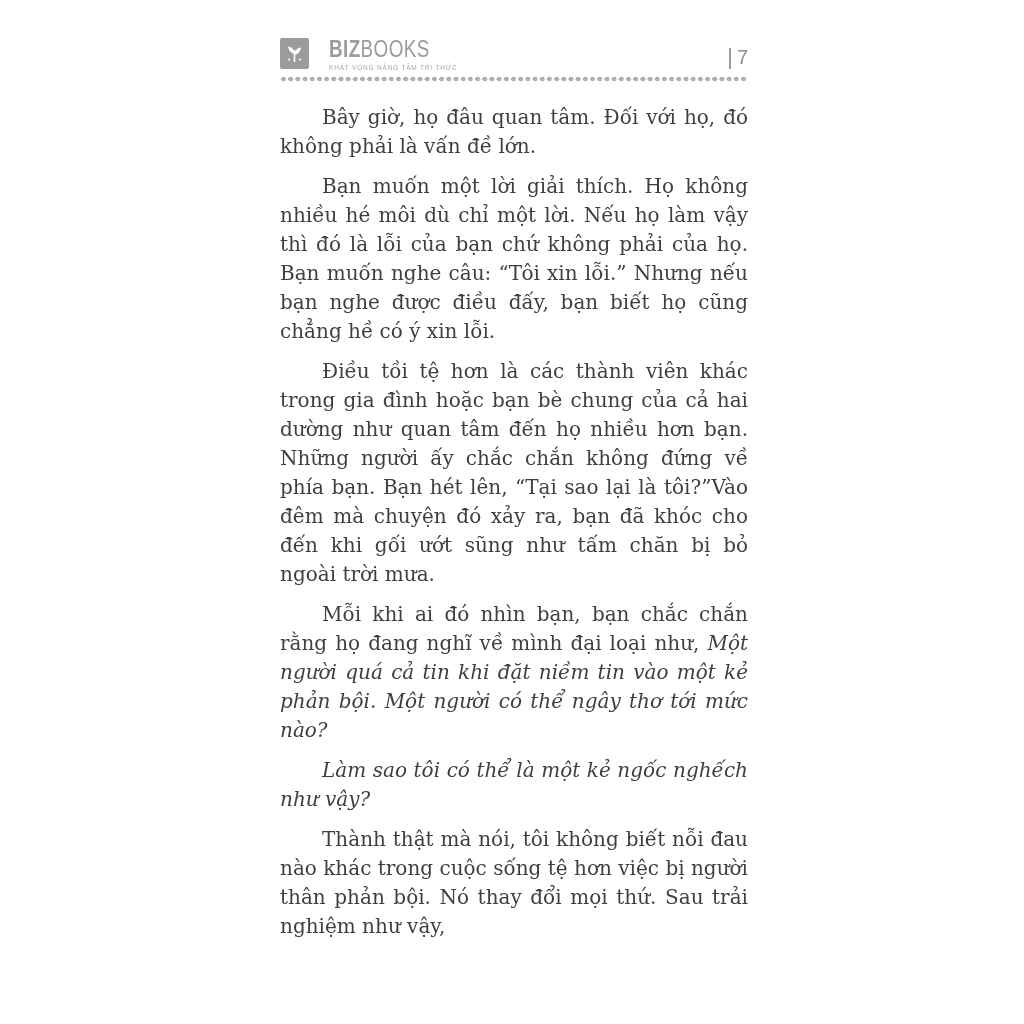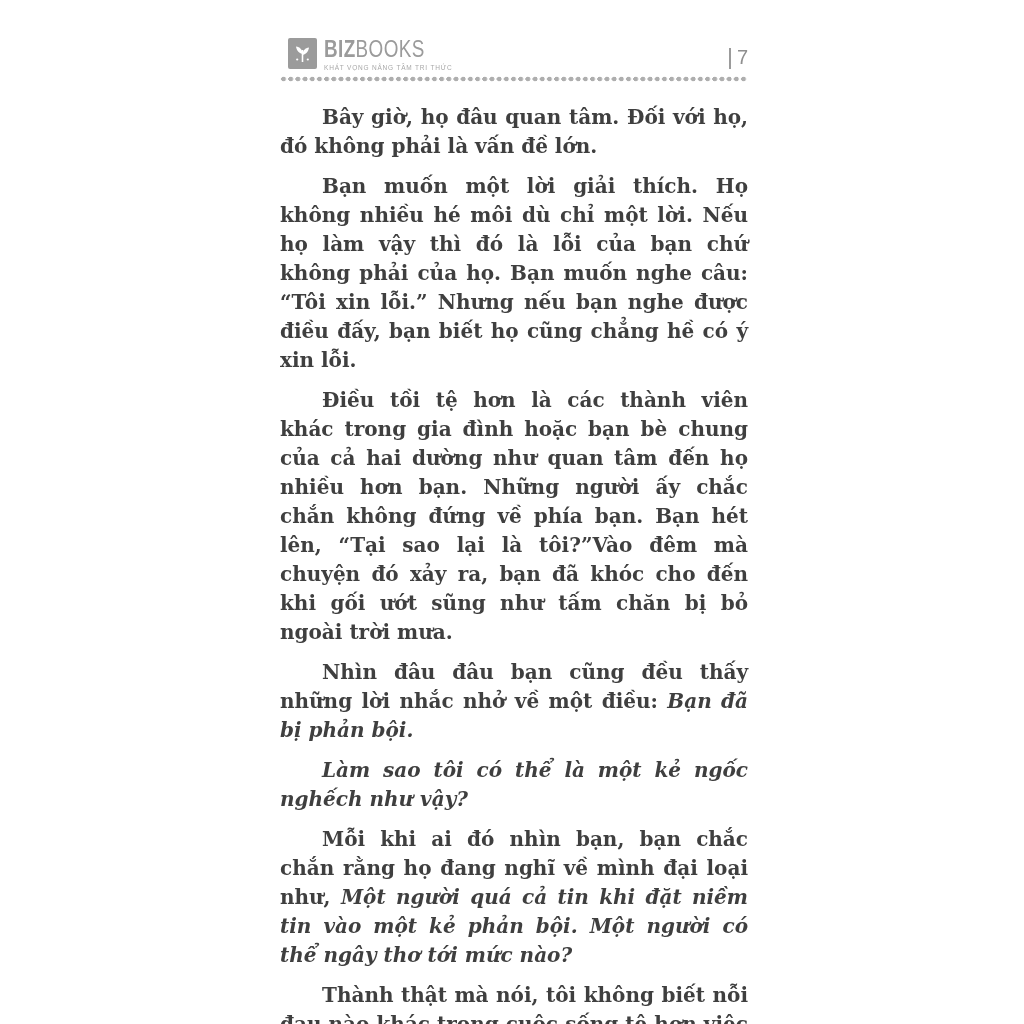--- a/index.html
+++ b/index.html
@@ -22,22 +22,21 @@
   
   .page-header {
     display: flex;
     justify-content: space-between;
     align-items: flex-end;
     padding-top: 38px;
   }
   .brand {
     display: flex;
     align-items: flex-start;
-    gap: 7px;
-    margin-left: 8px;
+    gap: 20px;
   }
   .logo-box {
     width: 29px;
     height: 31px;
     background: #9b9b9b;
     border-radius: 2px;
     display: flex;
     align-items: center;
     justify-content: center;
     flex: 0 0 auto;
@@ -90,21 +89,20 @@
   .body-text {
     margin-top: 20px;
     color: #3f3f3f;
     font-size: 20px;
     line-height: 29px;
     text-align: justify;
   }
   .body-text p {
     text-indent: 42px;
     margin-bottom: 11px;
-    font-weight: bold;
   }
   .body-text .it { font-style: italic; }
 </style>
 </head>
 <body>
 
 <div class="page-canvas">
 
   <header class="page-header">
     <div class="brand">
@@ -127,19 +125,18 @@
       <span>7</span>
     </div>
   </header>
 
   <div class="beads"></div>
 
   <main class="body-text" id="paragraphs">
       <p><span>Bây giờ, họ đâu quan tâm. Đối với họ, đó không phải là vấn đề lớn.</span></p>
       <p><span>Bạn muốn một lời giải thích. Họ không nhiều hé môi dù chỉ một lời. Nếu họ làm vậy thì đó là lỗi của bạn chứ không phải của họ. Bạn muốn nghe câu: “Tôi xin lỗi.” Nhưng nếu bạn nghe được điều đấy, bạn biết họ cũng chẳng hề có ý xin lỗi.</span></p>
       <p><span>Điều tồi tệ hơn là các thành viên khác trong gia đình hoặc bạn bè chung của cả hai dường như quan tâm đến họ nhiều hơn bạn. Những người ấy chắc chắn không đứng về phía bạn. Bạn hét lên, “Tại sao lại là tôi?”Vào đêm mà chuyện đó xảy ra, bạn đã khóc cho đến khi gối ướt sũng như tấm chăn bị bỏ ngoài trời mưa.</span></p>
-      <p><span>Nhìn đâu đâu bạn cũng đều thấy những lời nhắc nhở về một điều: </span><span class="it">Bạn đã bị phản bội.</span></p>
+      <p><span>Mỗi khi ai đó nhìn bạn, bạn chắc chắn rằng họ đang nghĩ về mình đại loại như, </span><span class="it">Một người quá cả tin khi đặt niềm tin vào một kẻ phản bội. Một người có thể ngây thơ tới mức nào?</span></p>
       <p><span class="it">Làm sao tôi có thể là một kẻ ngốc nghếch như vậy?</span></p>
-      <p><span>Mỗi khi ai đó nhìn bạn, bạn chắc chắn rằng họ đang nghĩ về mình đại loại như, </span><span class="it">Một người quá cả tin khi đặt niềm tin vào một kẻ phản bội. Một người có thể ngây thơ tới mức nào?</span></p>
       <p><span>Thành thật mà nói, tôi không biết nỗi đau nào khác trong cuộc sống tệ hơn việc bị người thân phản bội. Nó thay đổi mọi thứ. Sau trải nghiệm như vậy,</span></p>
     </main>
 
 </div>
 
 </body></html>

